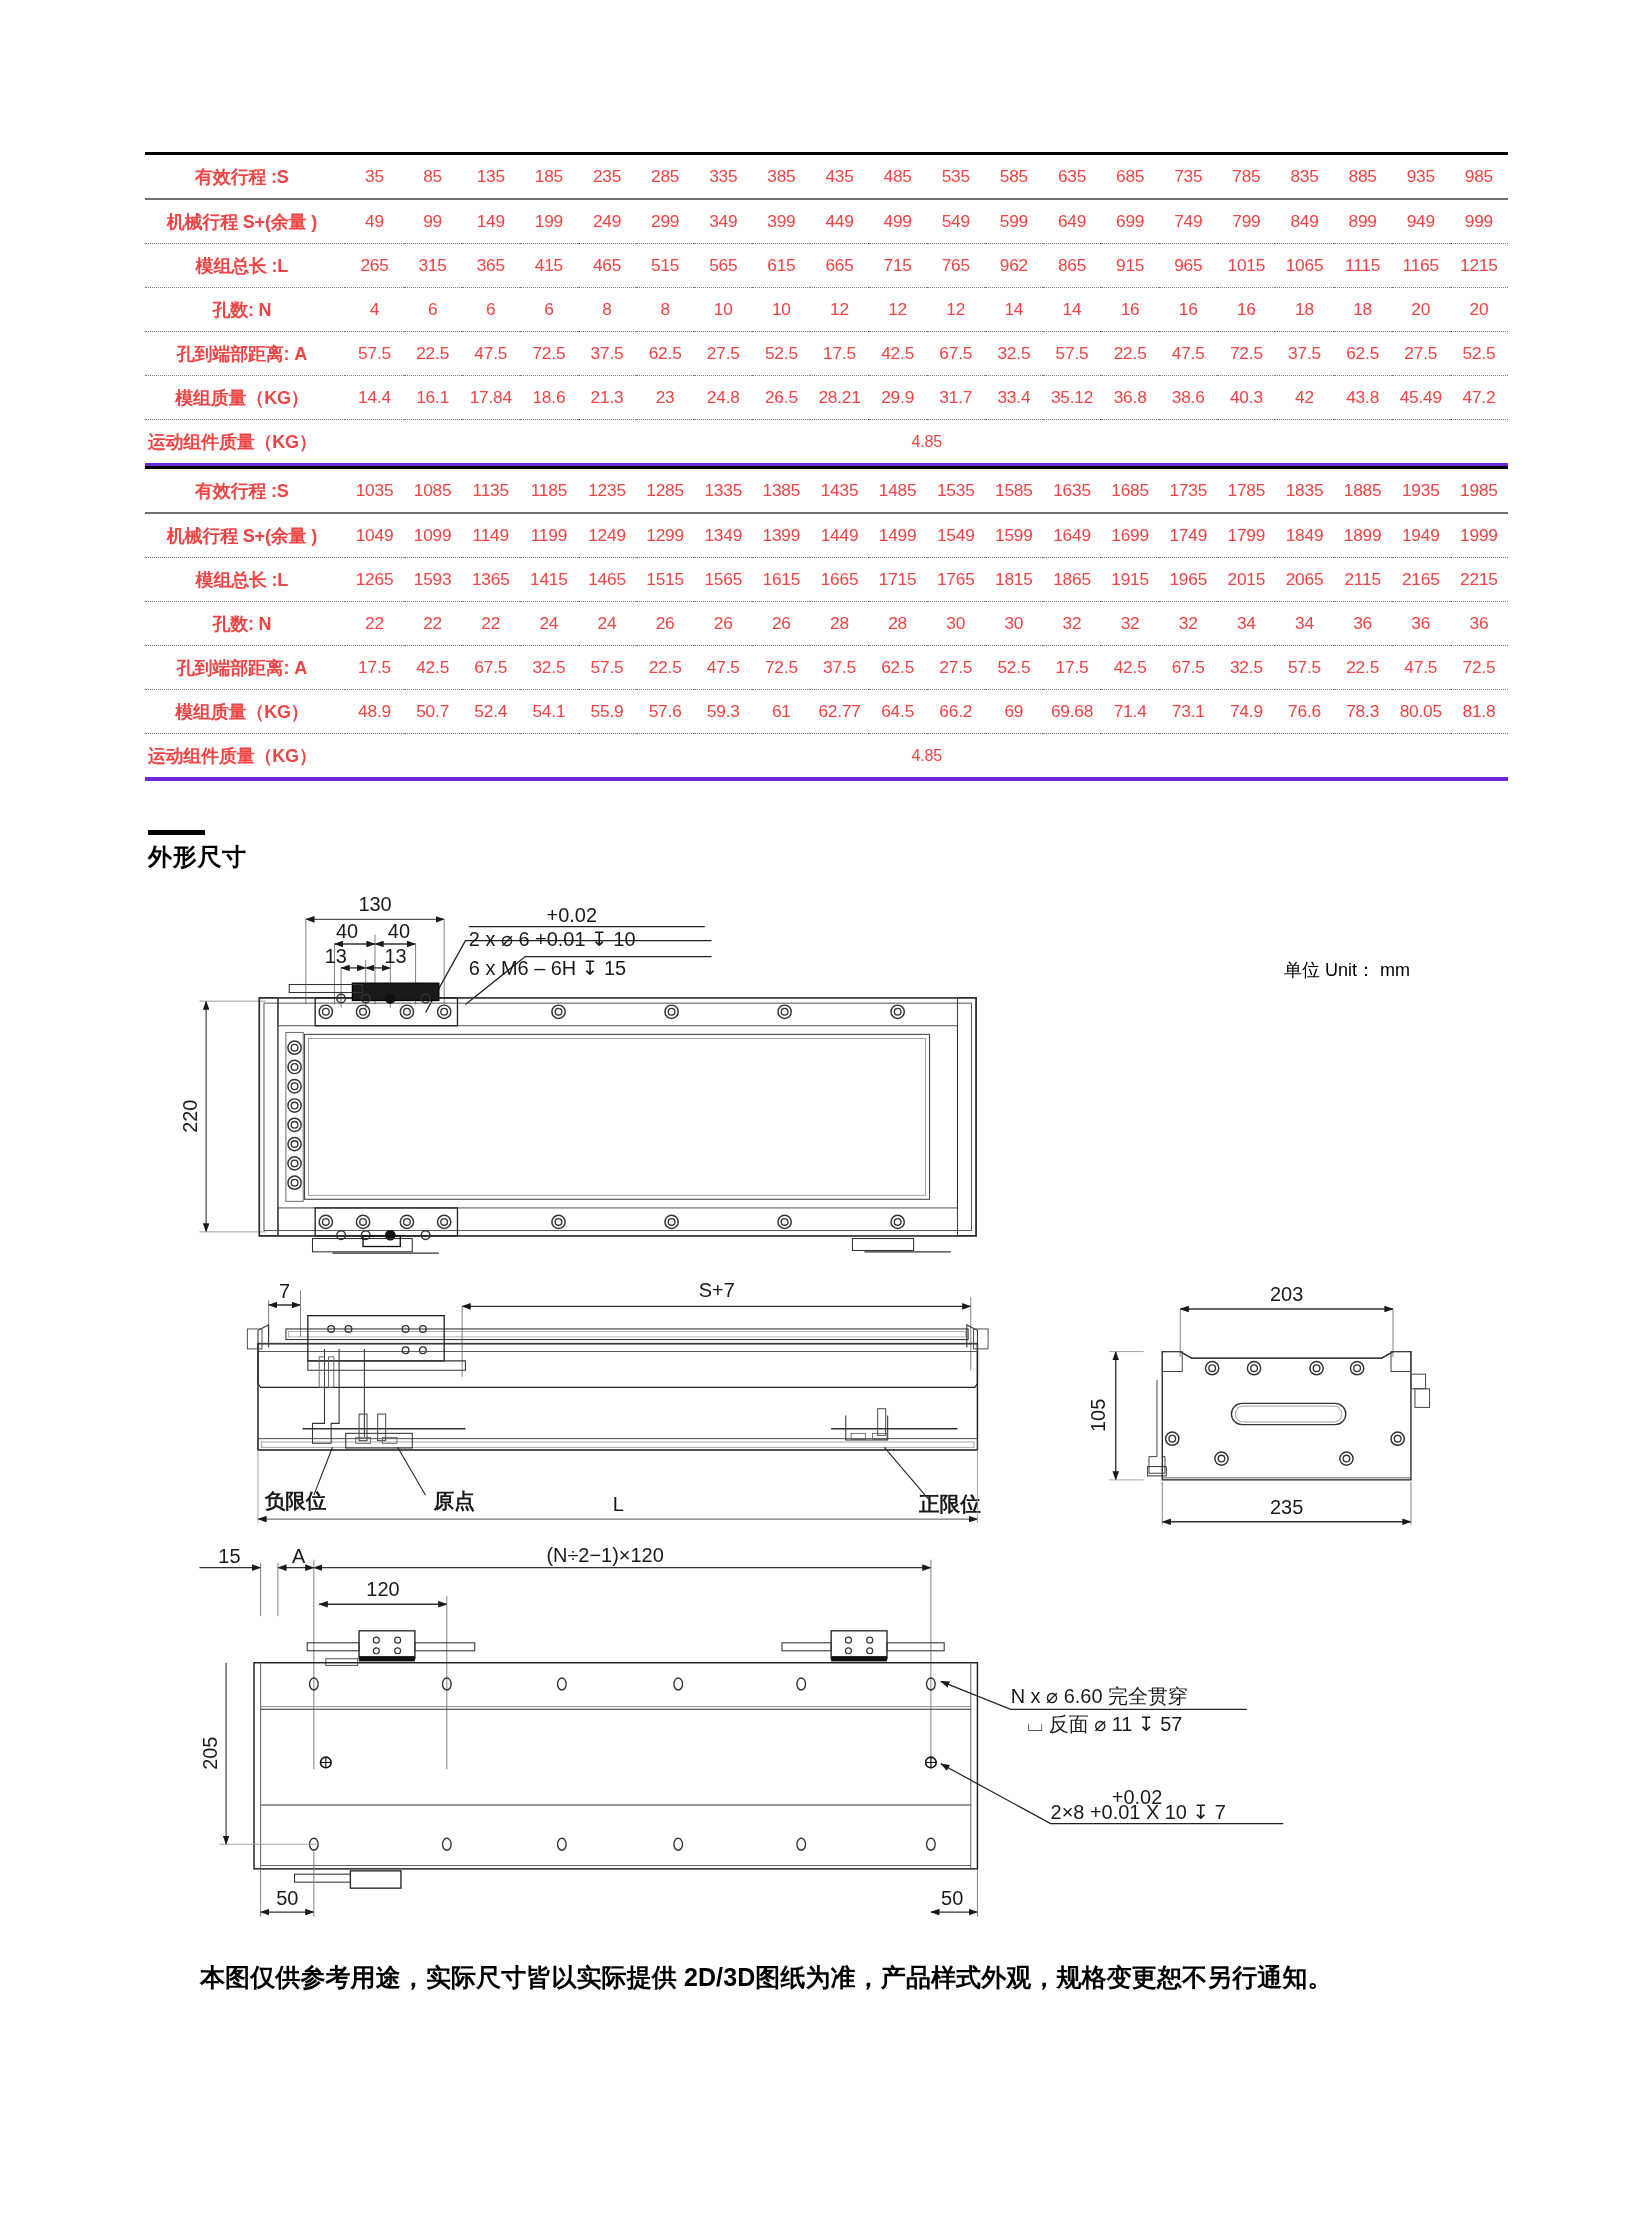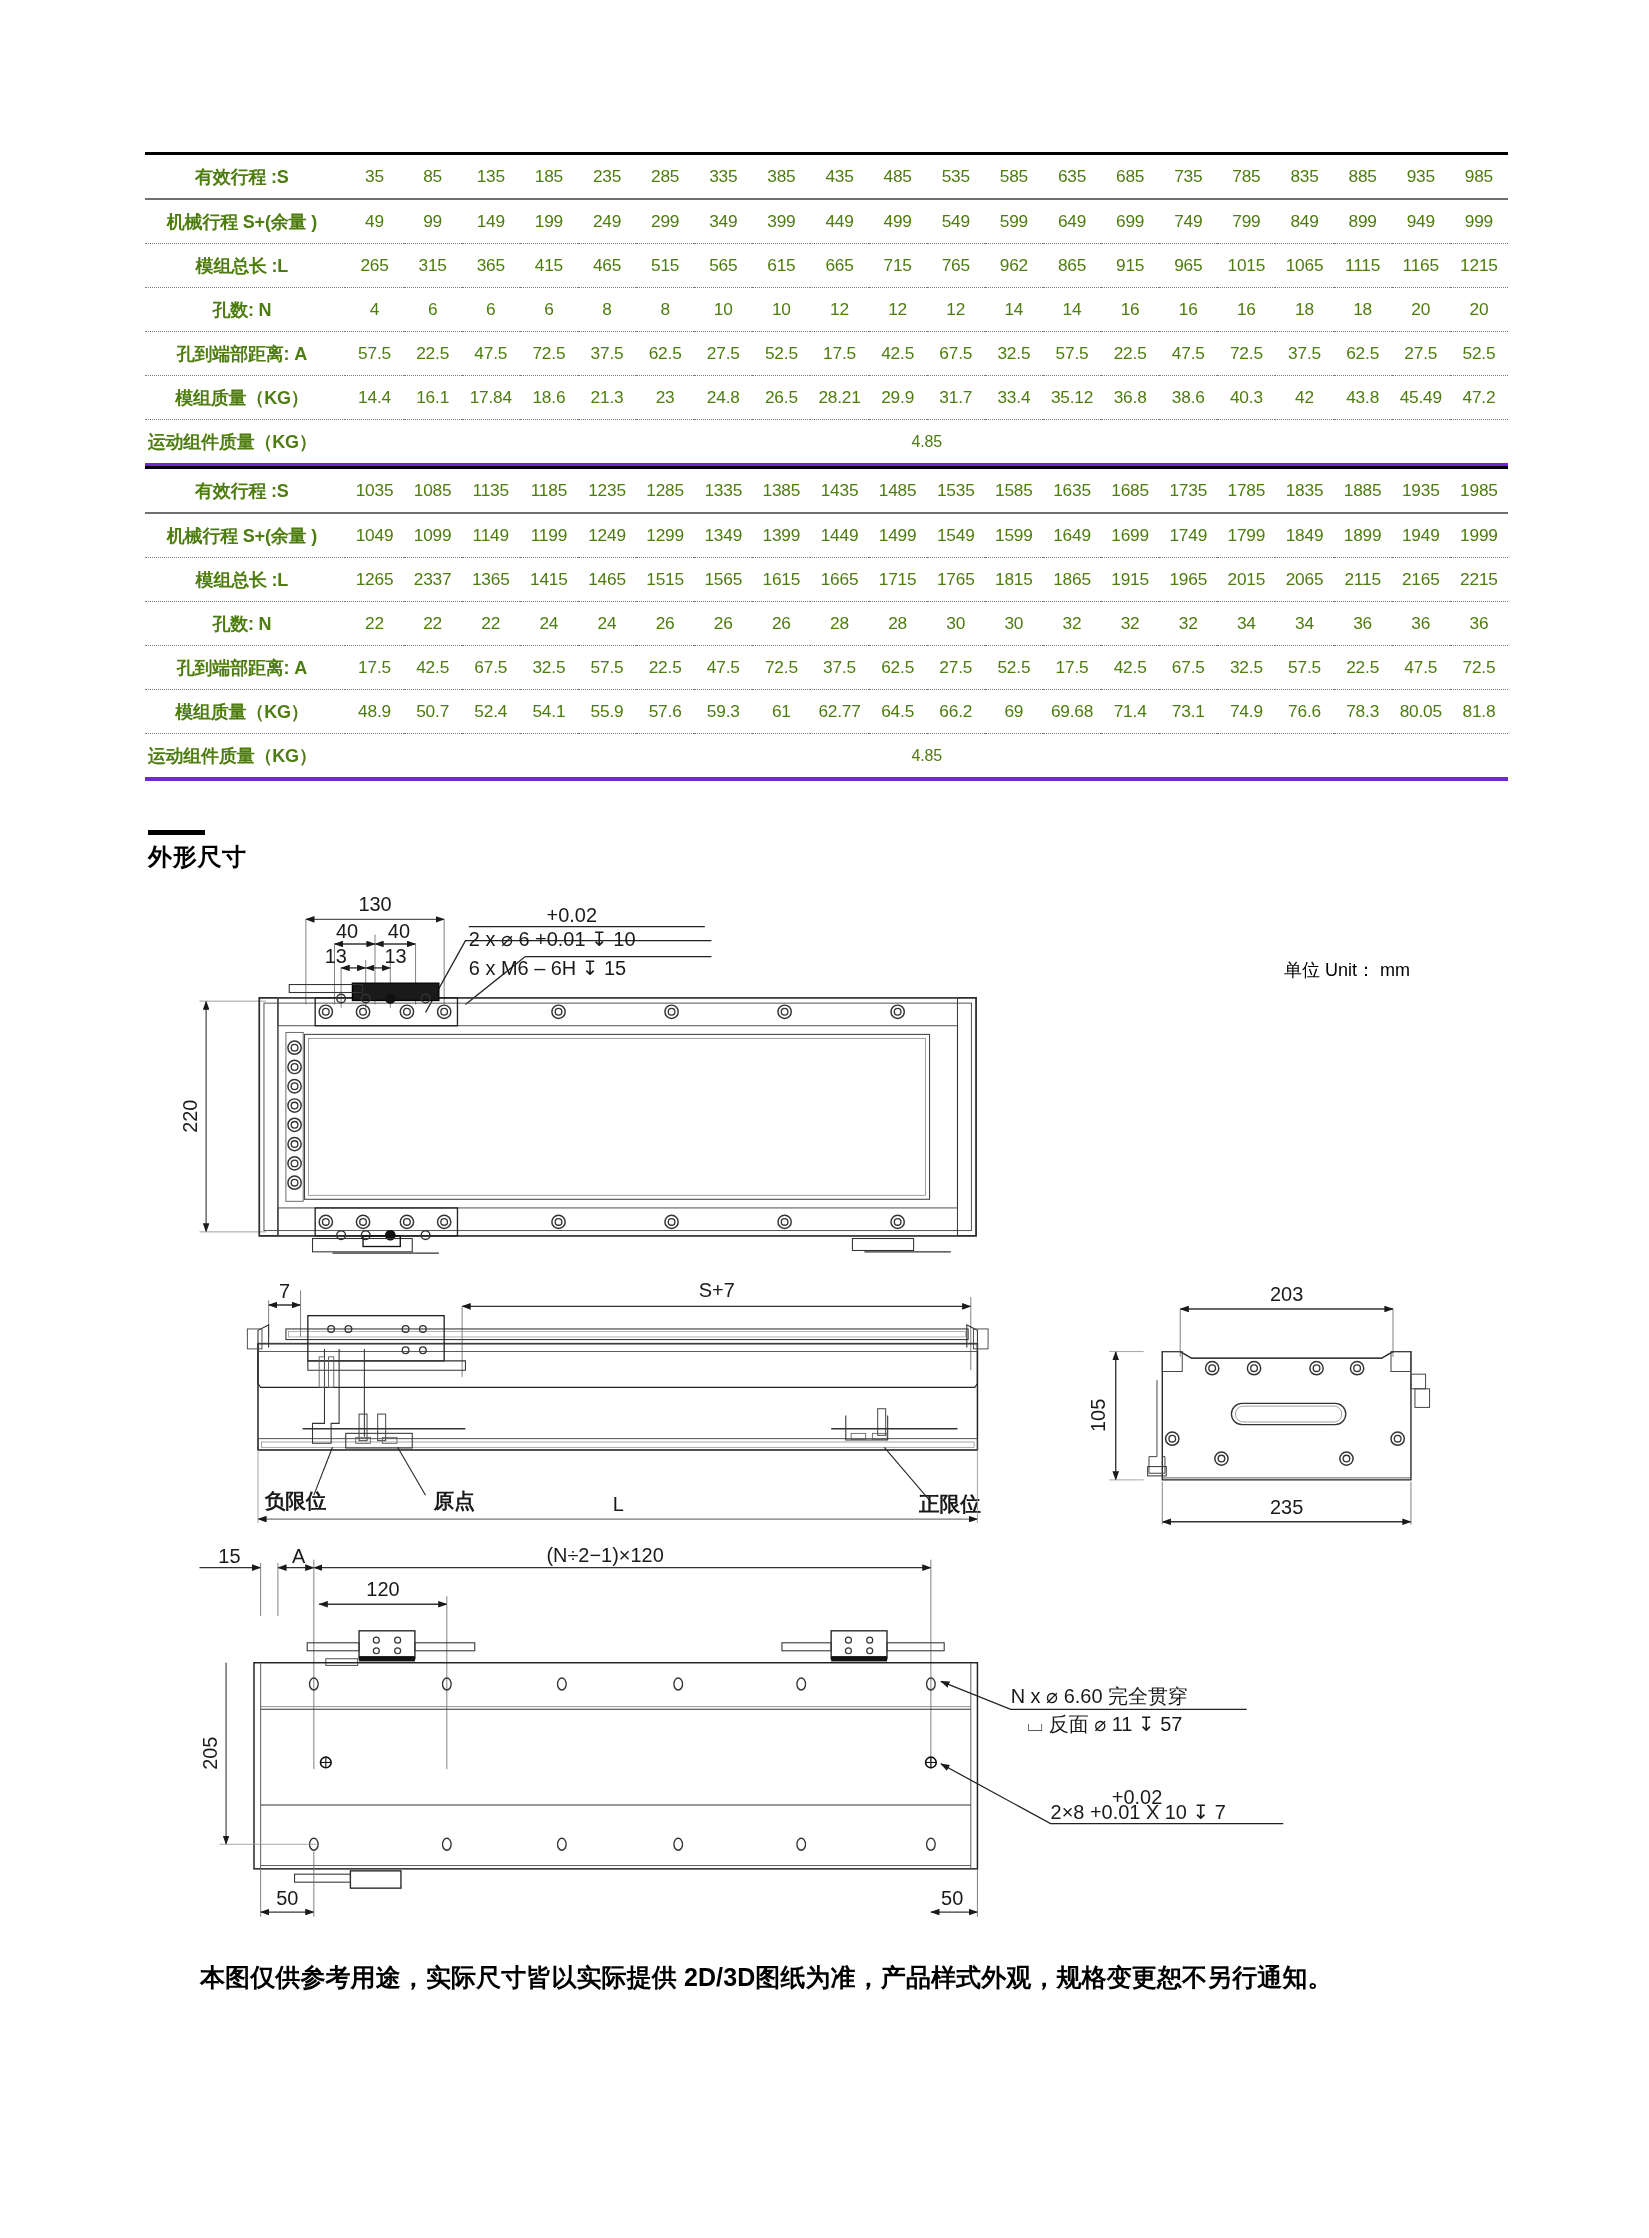--- a/index.html
+++ b/index.html
@@ -9,21 +9,21 @@
     color:#000; position:relative; overflow:hidden;
   }
   .page { position:absolute; inset:0; }
 
   
   .spec-table {
     position:absolute;
     border-collapse:collapse;
     table-layout:fixed;
     font-size:17.3px;
-    color:#4d7c0f;
+    color:#ef4444;
   }
   .spec-table td {
     text-align:center;
     vertical-align:middle;
     padding:0;
     height:43px;
     white-space:nowrap;
     letter-spacing:-0.2px;
   }
   .spec-table td.rowhead {
@@ -276,21 +276,21 @@
         <td>1749</td>
         <td>1799</td>
         <td>1849</td>
         <td>1899</td>
         <td>1949</td>
         <td>1999</td>
       </tr>
       <tr class="r-dot">
         <td class="rowhead">模组总长 :L</td>
         <td>1265</td>
-        <td>2337</td>
+        <td>1593</td>
         <td>1365</td>
         <td>1415</td>
         <td>1465</td>
         <td>1515</td>
         <td>1565</td>
         <td>1615</td>
         <td>1665</td>
         <td>1715</td>
         <td>1765</td>
         <td>1815</td>

